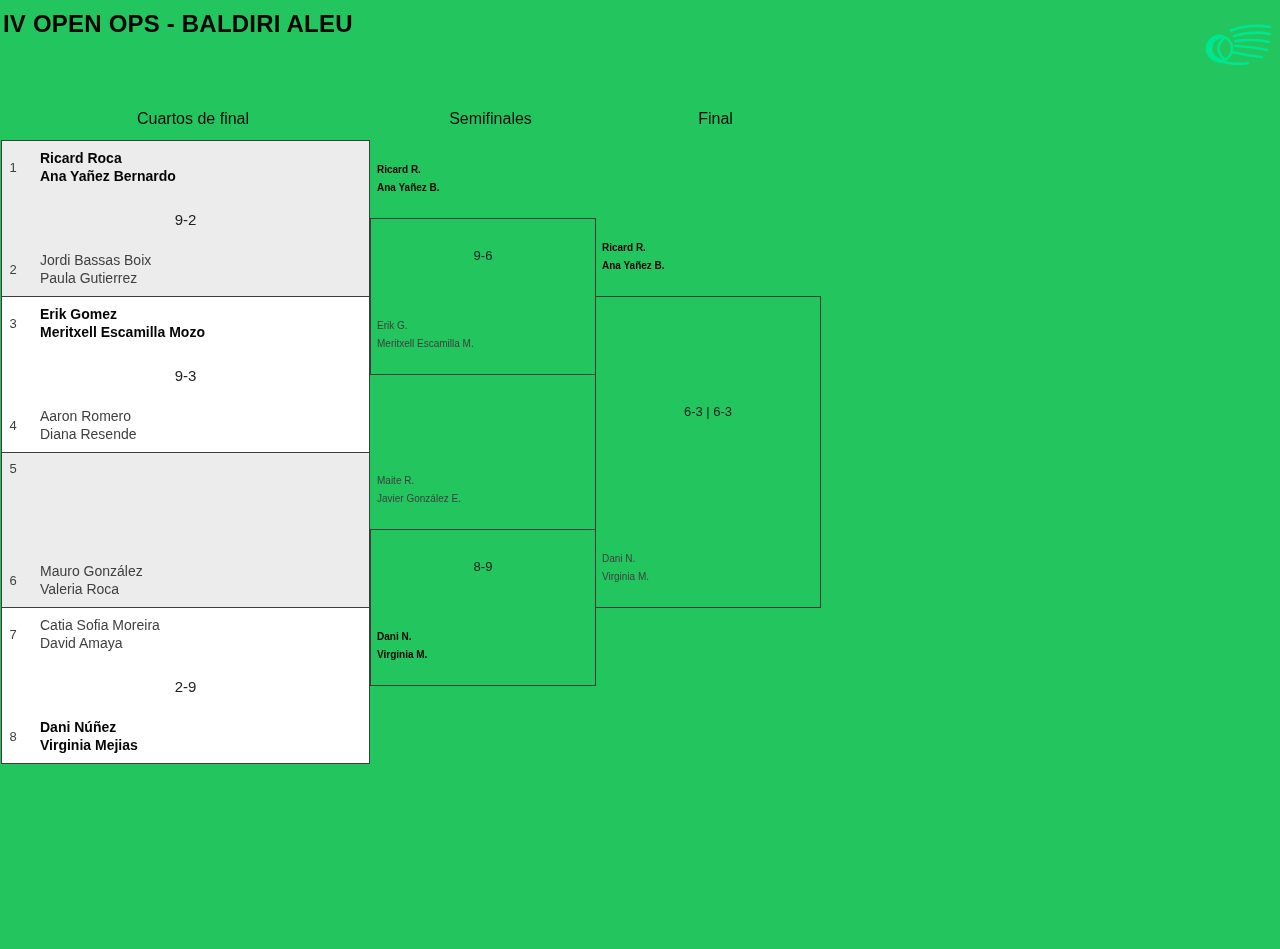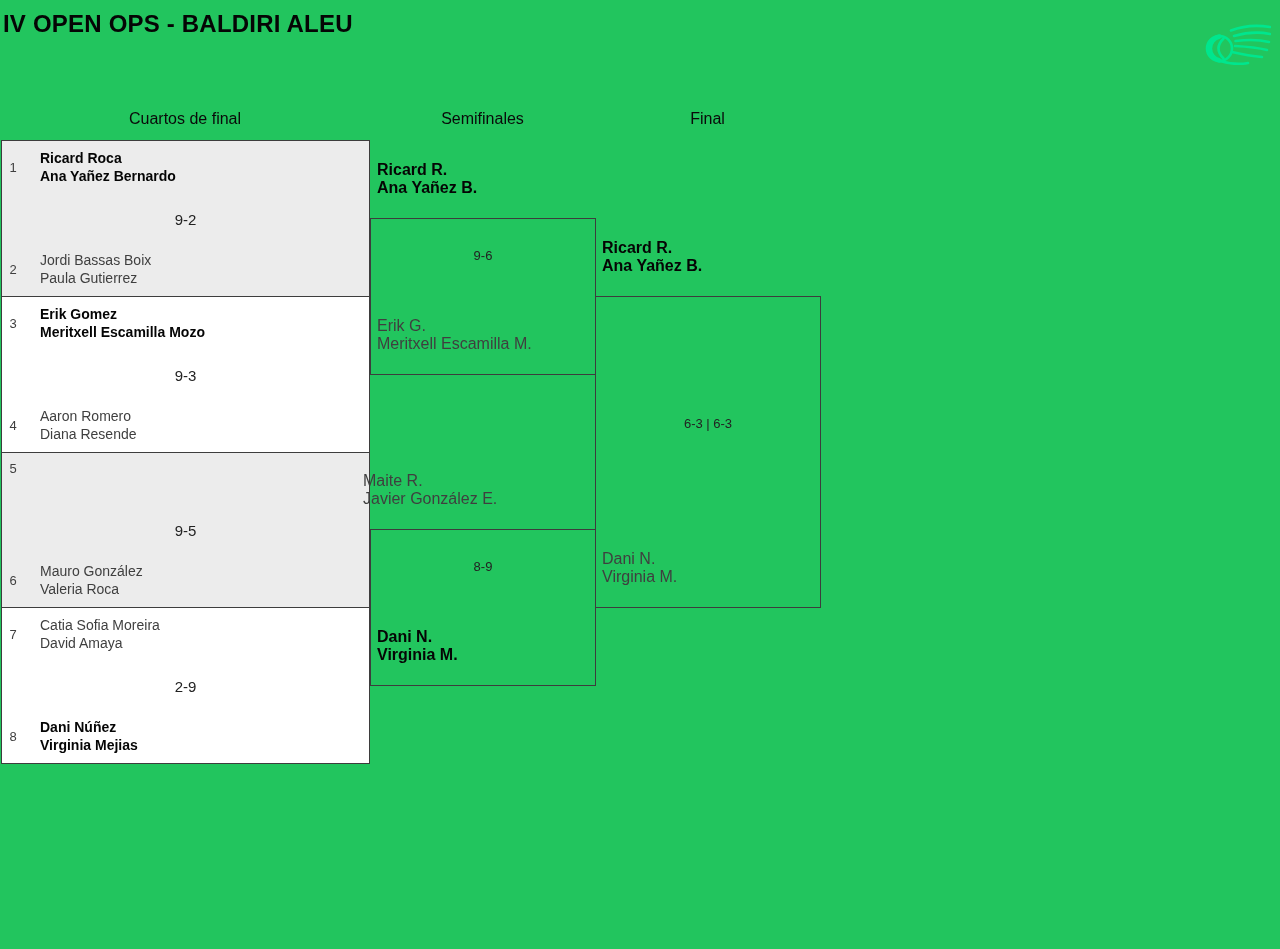--- a/index.html
+++ b/index.html
@@ -7,21 +7,21 @@
     position:relative;width:1280px;height:949px;background:#22c55e;overflow:hidden;
     font-family:"Liberation Sans","DejaVu Sans",sans-serif;color:#000;
   }
   
   .title{
     position:absolute;left:3px;top:9px;
     font-size:24px;font-weight:700;line-height:30px;letter-spacing:.2px;color:#050505;
   }
   .logo{position:absolute;left:1205px;top:23px;width:66px;height:42px;}
   
-  .round-header{position:absolute;top:110px;font-size:16px;font-weight:500;text-align:center;color:#0a0a0a;}
+  .round-header{position:absolute;top:110px;font-size:16px;font-weight:500;text-align:center;color:#0a0a0a;padding-left:8px;}
   .rh-qf{left:0;width:370px;}
   .rh-sf{left:370px;width:225px;}
   .rh-f{left:595px;width:225px;}
   
   .qf{
     position:absolute;left:1px;width:369px;box-sizing:border-box;
     border:1px solid #3d3d3d;background:#ffffff;
   }
   .qf.shaded{background:#ececec;}
   .qf-1{top:140px;height:157px;}
@@ -37,32 +37,32 @@
   .score{
     position:absolute;left:0;right:0;top:50%;transform:translateY(-50%);
     text-align:center;font-size:15px;color:#222;
   }
   
   .box{position:absolute;box-sizing:border-box;border:1px solid #3d3d3d;width:226px;background:transparent;}
   .sf1-box{left:370px;top:218px;height:157px;}
   .sf2-box{left:370px;top:529px;height:157px;}
   .final-box{left:595px;top:296px;height:312px;}
   
-  .rname{position:absolute;font-size:16px;line-height:18px;color:#3f3f3f;width:215px;}
+  .rname{position:absolute;font-size:10px;line-height:18px;color:#3f3f3f;width:215px;}
   .rname.winner{font-weight:700;color:#050505;}
   .sf1-t1{left:377px;top:161px;}
   .sf1-t2{left:377px;top:317px;}
-  .sf2-t1{left:363px;top:472px;}
+  .sf2-t1{left:377px;top:472px;}
   .sf2-t2{left:377px;top:628px;}
   .f-t1{left:602px;top:239px;}
   .f-t2{left:602px;top:550px;}
   .rscore{position:absolute;text-align:center;font-size:13px;color:#222;width:226px;}
   .sf1-score{left:370px;top:248px;}
   .sf2-score{left:370px;top:559px;}
-  .f-score{left:595px;top:404px;margin-top:12px;}
+  .f-score{left:595px;top:404px;}
 </style>
 </head>
 <body>
 
 <div class="page">
 
   <div class="title">
     <div>IV OPEN OPS - BALDIRI ALEU</div>
   </div>
 
@@ -117,21 +117,20 @@
         <div>Aaron Romero</div>
         <div>Diana Resende</div>
       </div>
     </div>
   </div>
 
   <div class="qf qf-3 shaded">
     <div class="entry top">
       <span class="seed">5</span>
     </div>
-    <div class="score">9-5</div>
     <div class="entry bottom">
       <span class="seed">6</span>
       <div class="names">
         <div>Mauro González</div>
         <div>Valeria Roca</div>
       </div>
     </div>
   </div>
 
   <div class="qf qf-4">

